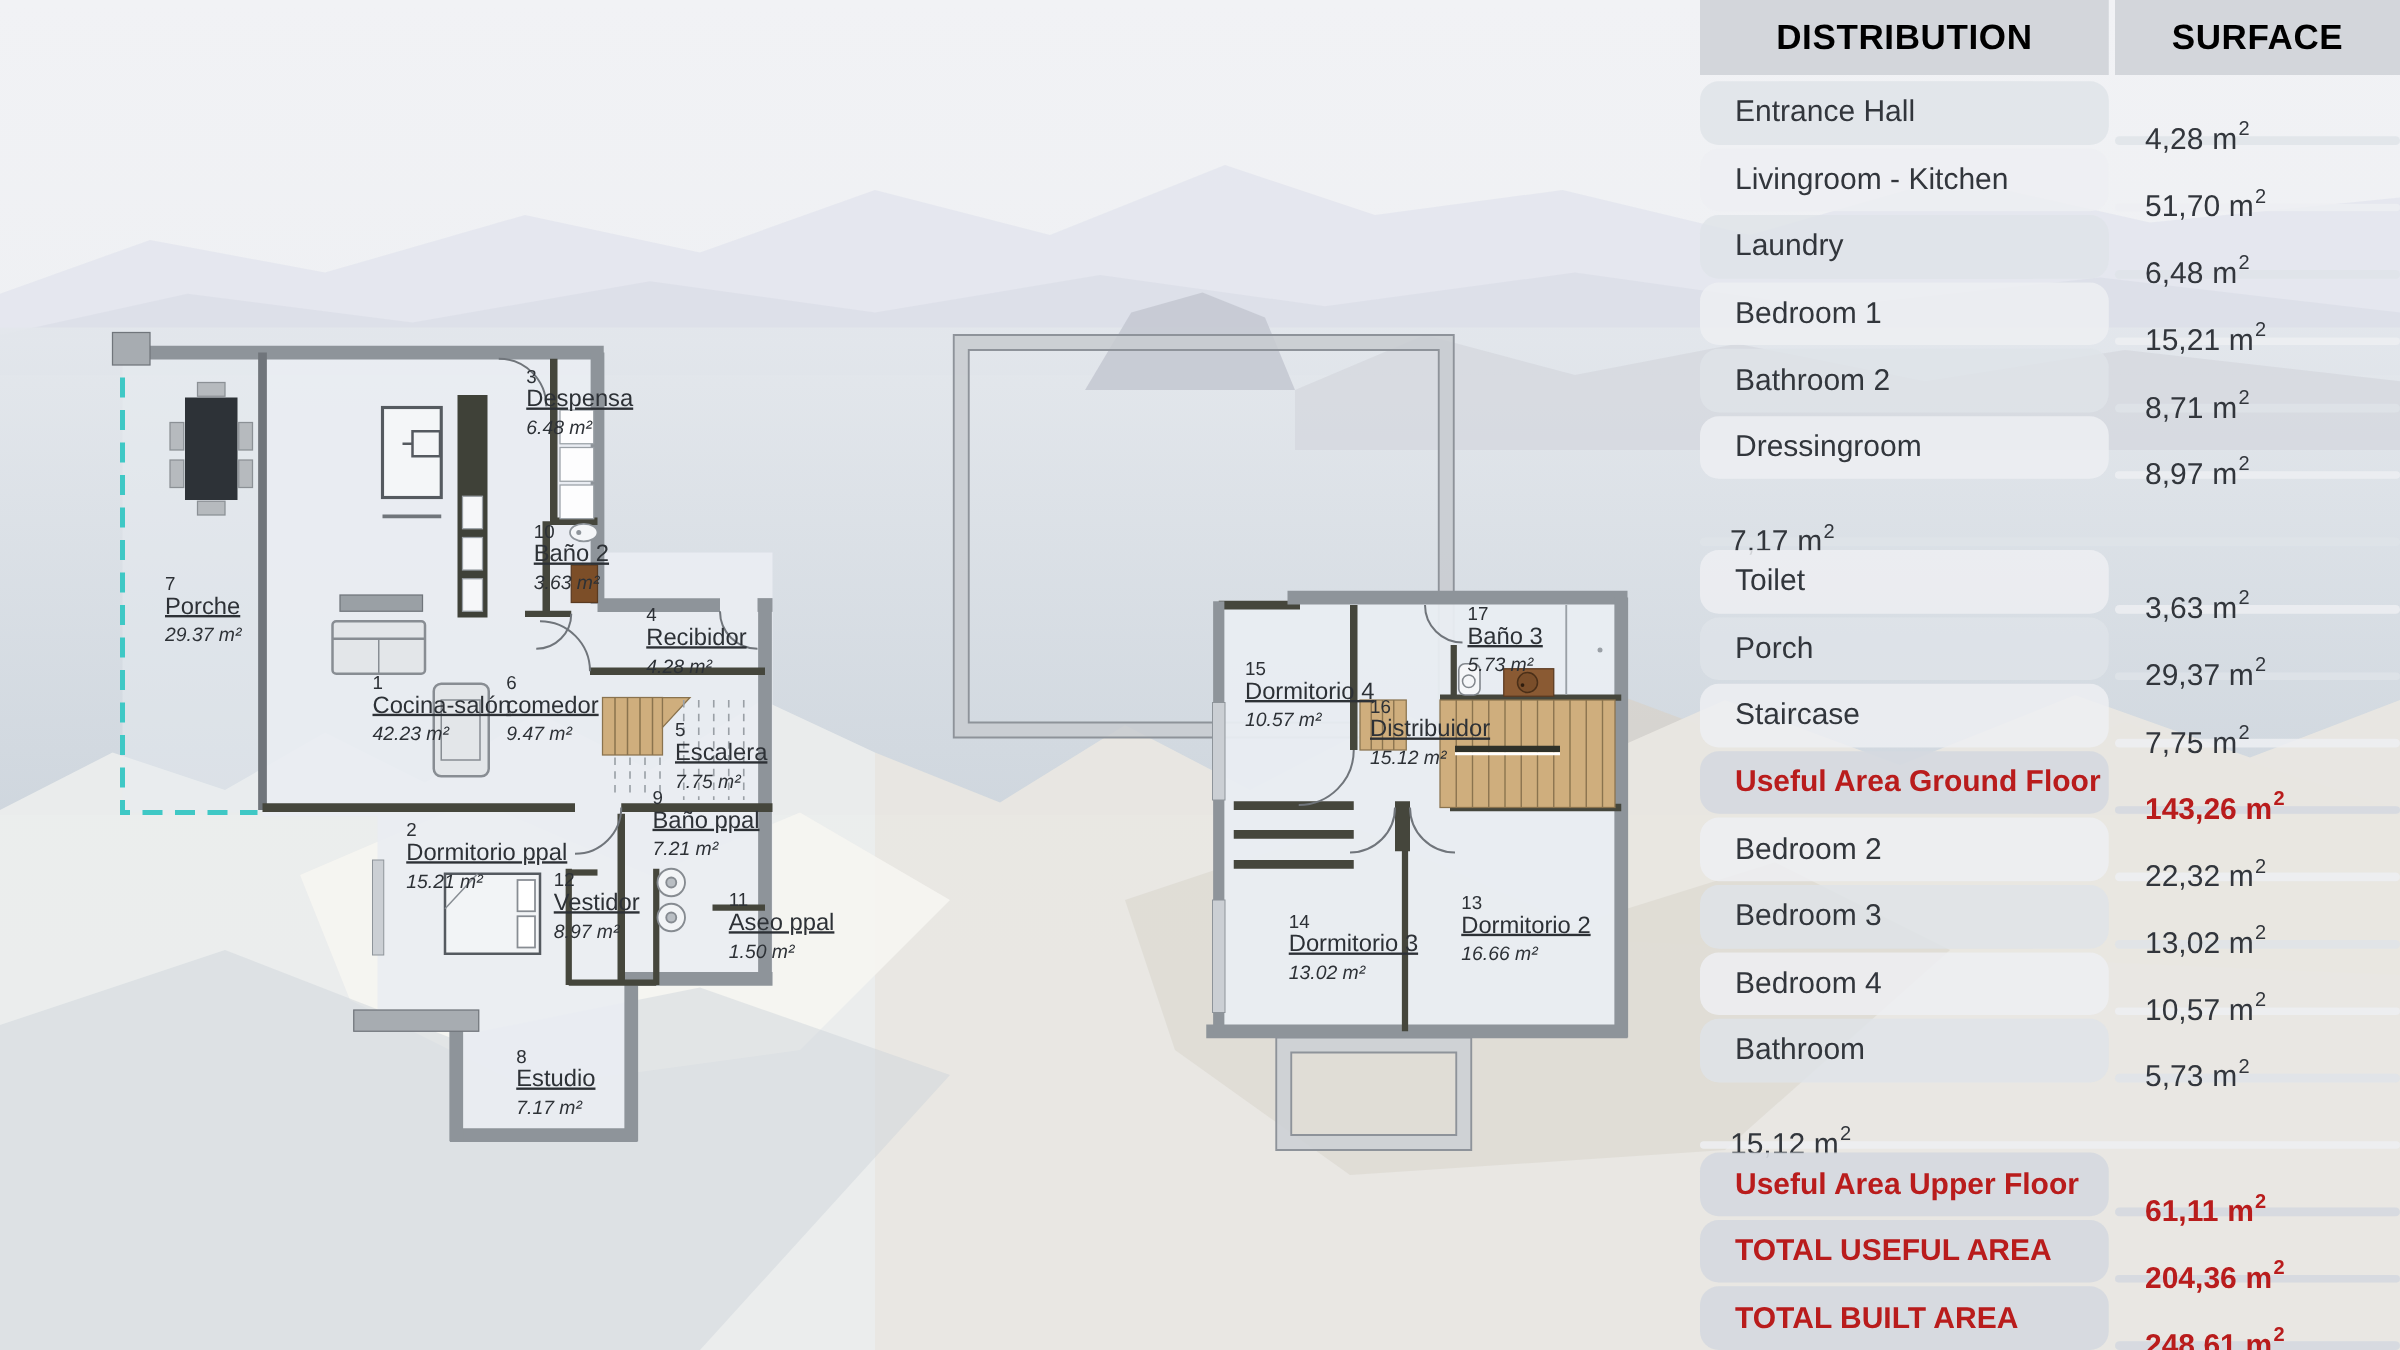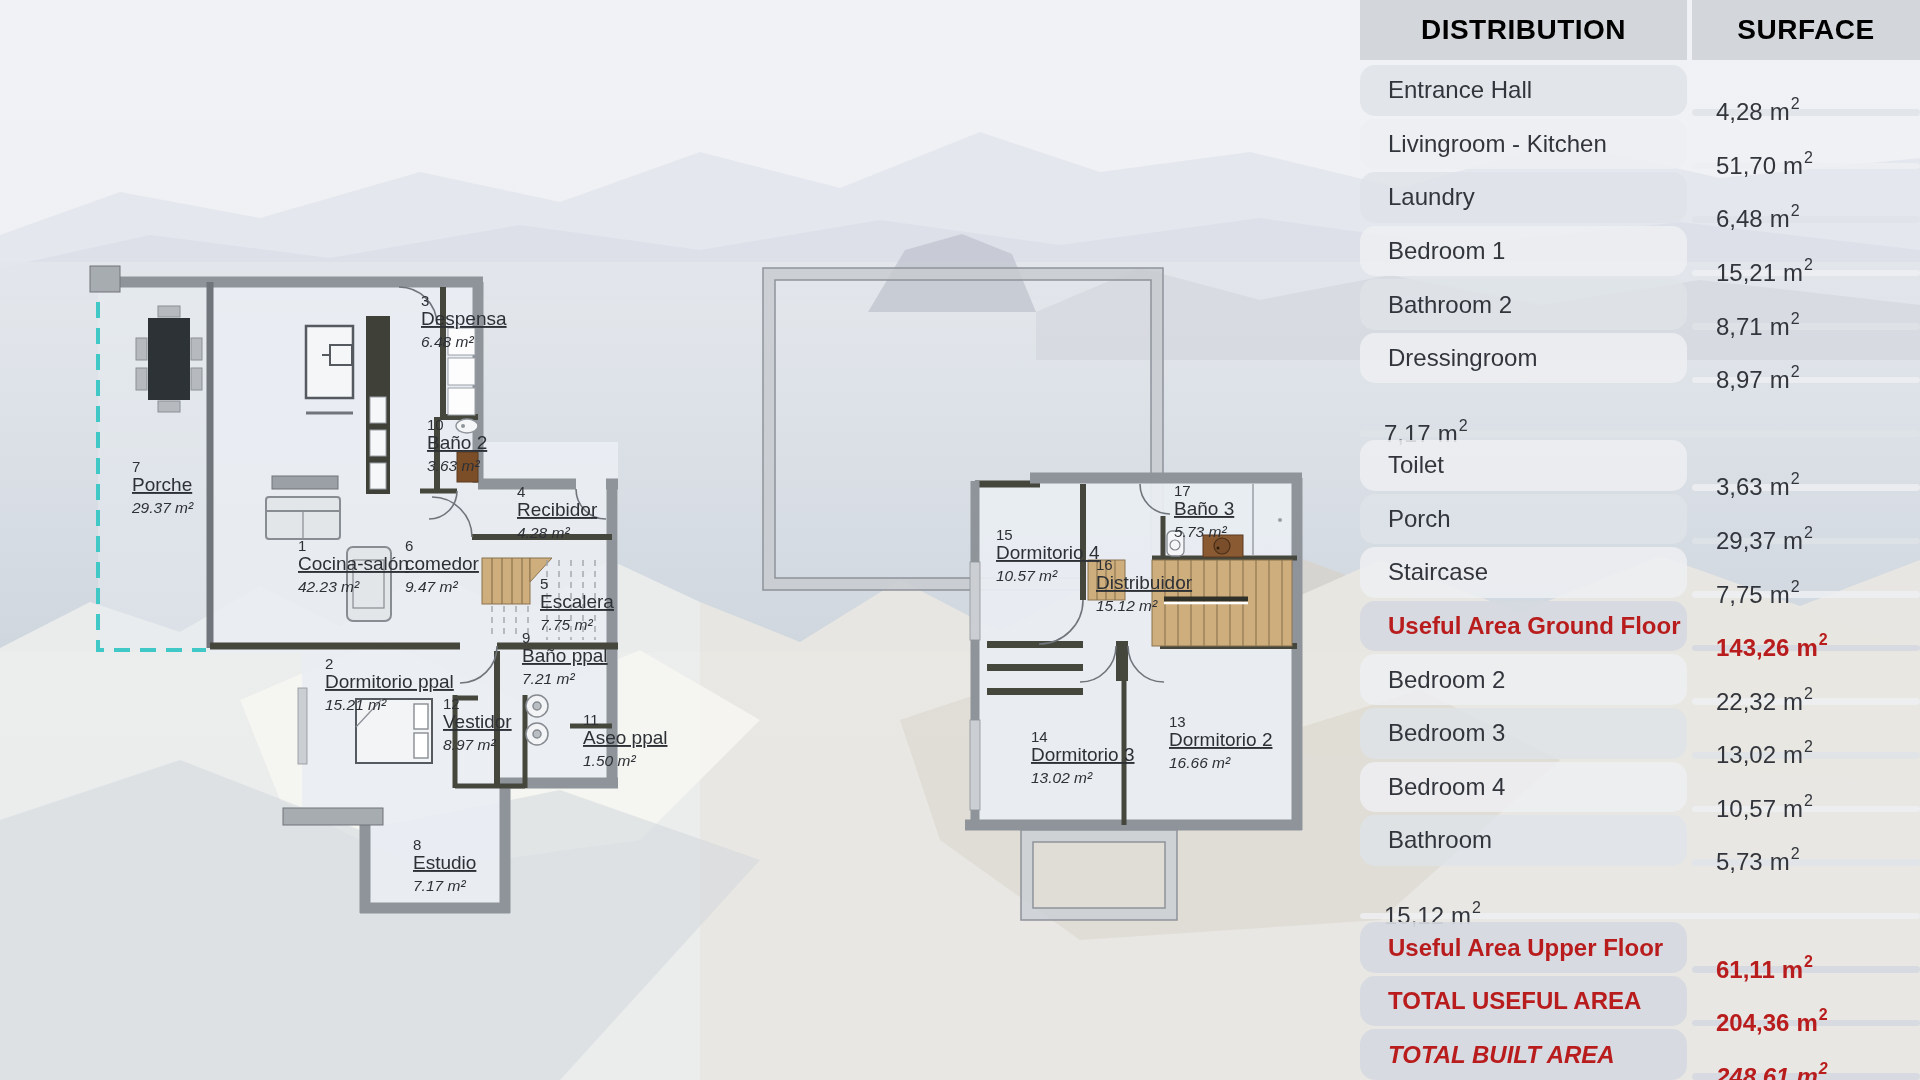--- a/index.html
+++ b/index.html
@@ -10,21 +10,21 @@
 
   
   #surface-table{position:absolute;top:0;left:1360px;width:560px;height:1080px;
                  display:flex;flex-direction:column;box-sizing:border-box;}
   .thead{display:flex;height:60px;flex:0 0 60px;margin-bottom:5px;gap:5px;}
   .th{background:rgba(209,212,218,0.96);display:flex;align-items:center;justify-content:center;
       font-weight:bold;font-size:28px;letter-spacing:0.5px;color:#000000;}
   .th-label{width:327px;}
   .th-value{flex:1;}
   .trow{display:flex;flex:1;margin-bottom:3px;gap:5px;min-height:0;}
-  .trow:last-child{margin-bottom:0;font-style:italic;}
+  .trow:last-child{margin-bottom:0;}
   .tc{display:flex;align-items:center;font-size:24px;color:#32363c;border-radius:15px;}
   .tc-label{width:327px;padding-left:28px;box-sizing:border-box;}
   .tc-value{flex:1;padding-left:24px;box-sizing:border-box;margin-top:44px;}
   .trow.odd  .tc{background:rgba(223,227,232,0.83);}
   .trow.even .tc{background:rgba(237,239,242,0.85);}
   .trow.emph .tc{background:rgba(213,217,223,0.92);font-weight:bold;color:#b91c1c;}
   .unit{margin-left:7px;white-space:nowrap;}
   .unit sup{font-size:16px;line-height:0;position:relative;top:-2px;left:1px;}
 
   

